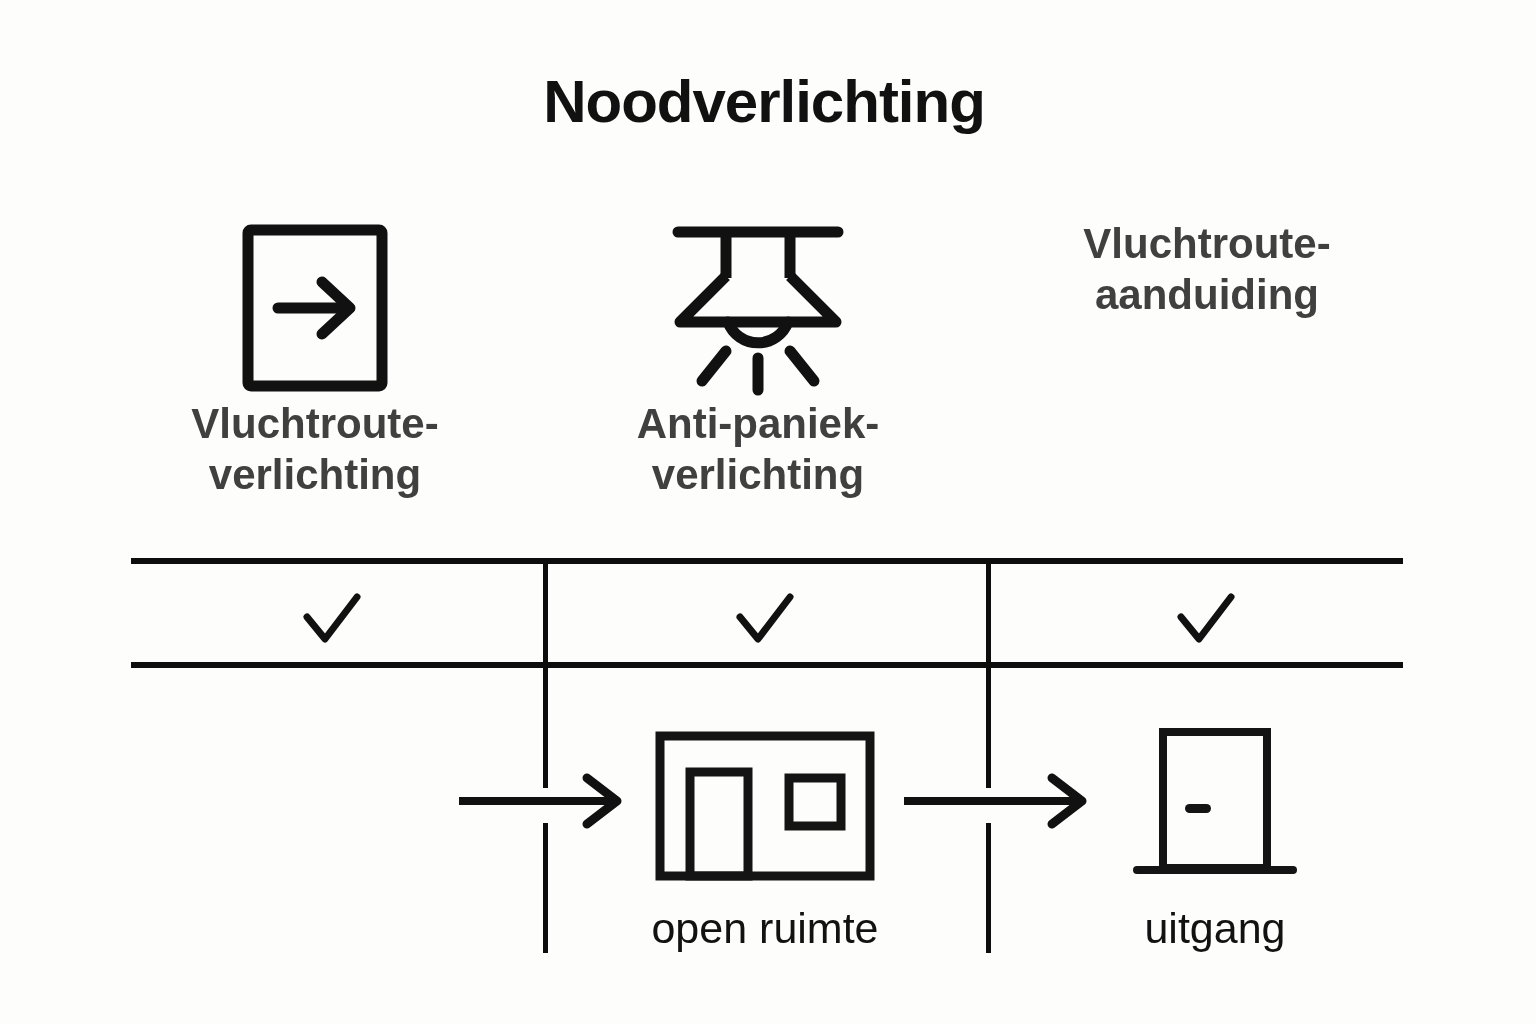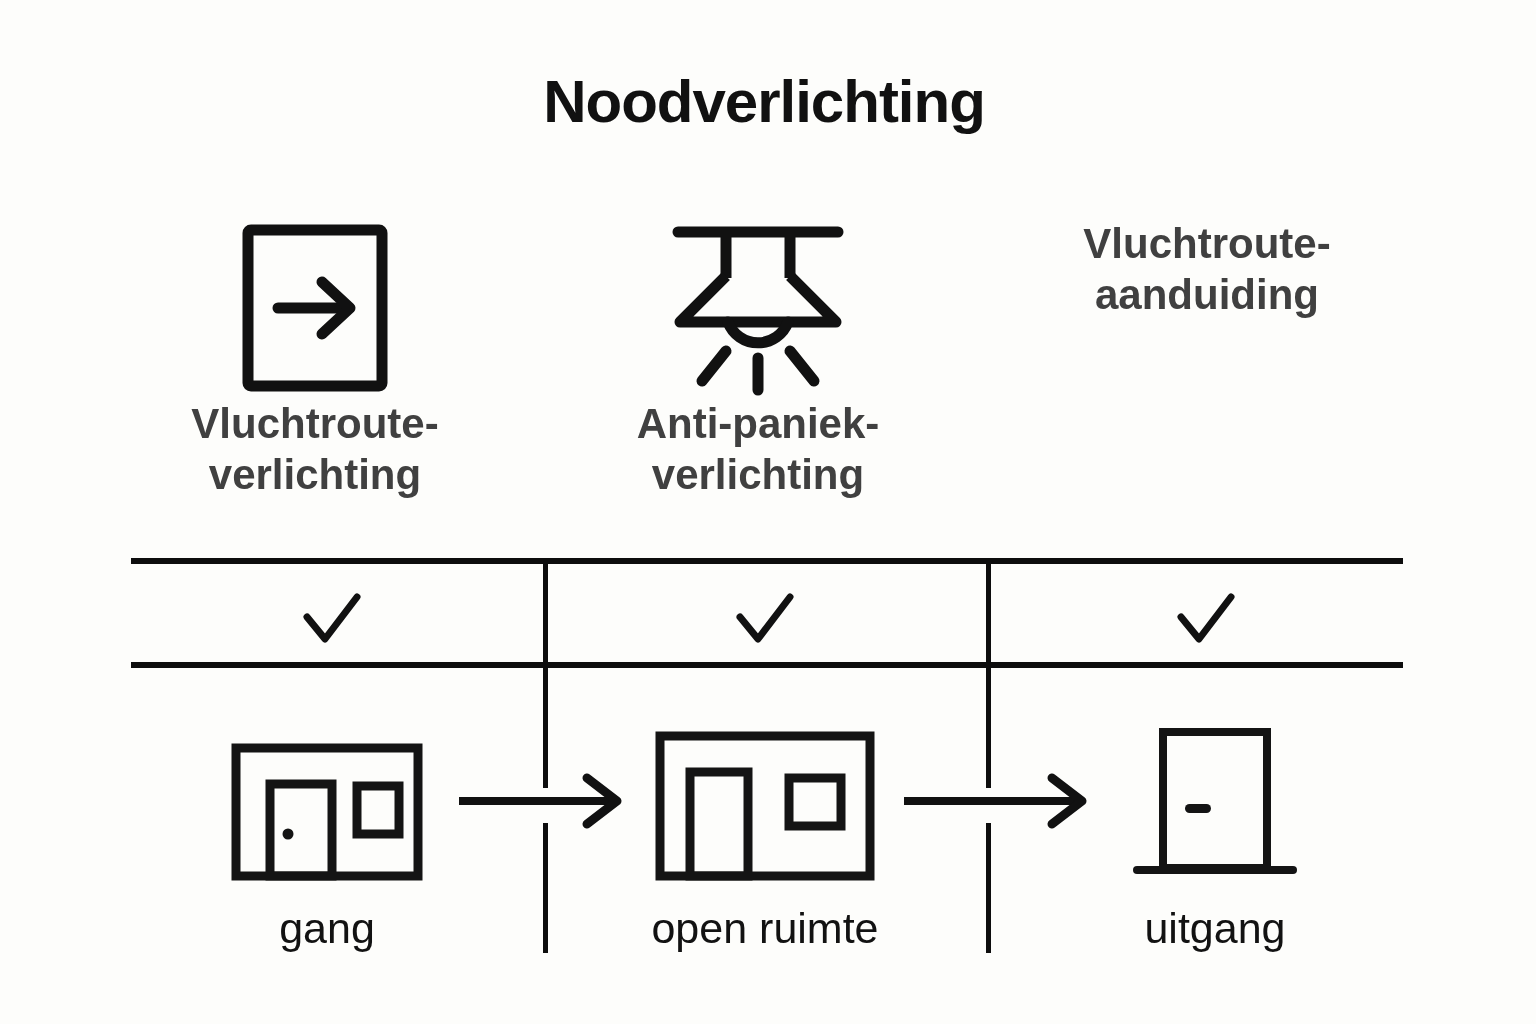--- a/index.html
+++ b/index.html
@@ -187,31 +187,20 @@
     <svg width="70" height="62" viewBox="0 0 70 62" aria-hidden="true">
       <polyline points="10,28 28,50 60,8" fill="none" stroke="#111111" stroke-width="7" stroke-linecap="round" stroke-linejoin="round"></polyline>
     </svg>
   </div>
   <div class="check-cell" id="check-cell-3">
     <svg width="70" height="62" viewBox="0 0 70 62" aria-hidden="true">
       <polyline points="10,28 28,50 60,8" fill="none" stroke="#111111" stroke-width="7" stroke-linecap="round" stroke-linejoin="round"></polyline>
     </svg>
   </div>
 
-  <div class="flow-col" id="flow-col-1">
-    <div class="flow-art">
-      <svg width="194" height="140" viewBox="0 0 194 140" aria-hidden="true">
-        <rect x="6" y="6" width="182" height="128" fill="none" stroke="#141414" stroke-width="9"></rect>
-        <rect x="40" y="42" width="62" height="92" fill="none" stroke="#141414" stroke-width="9"></rect>
-        <circle cx="58" cy="92" r="5.5" fill="#141414"></circle>
-        <rect x="127" y="44" width="42" height="48" fill="none" stroke="#141414" stroke-width="9"></rect>
-      </svg>
-    </div>
-    <div class="flow-label">gang</div>
-  </div>
 
   <div class="flow-col" id="flow-col-3">
     <div class="flow-art">
       <svg width="172" height="160" viewBox="0 0 172 160" aria-hidden="true">
         <rect x="34" y="10" width="104" height="136" fill="none" stroke="#141414" stroke-width="8"></rect>
         <rect x="56" y="82" width="26" height="9" rx="4.5" fill="#141414"></rect>
         <line x1="8" y1="148" x2="164" y2="148" stroke="#141414" stroke-width="8" stroke-linecap="round"></line>
       </svg>
     </div>
     <div class="flow-label">uitgang</div>

